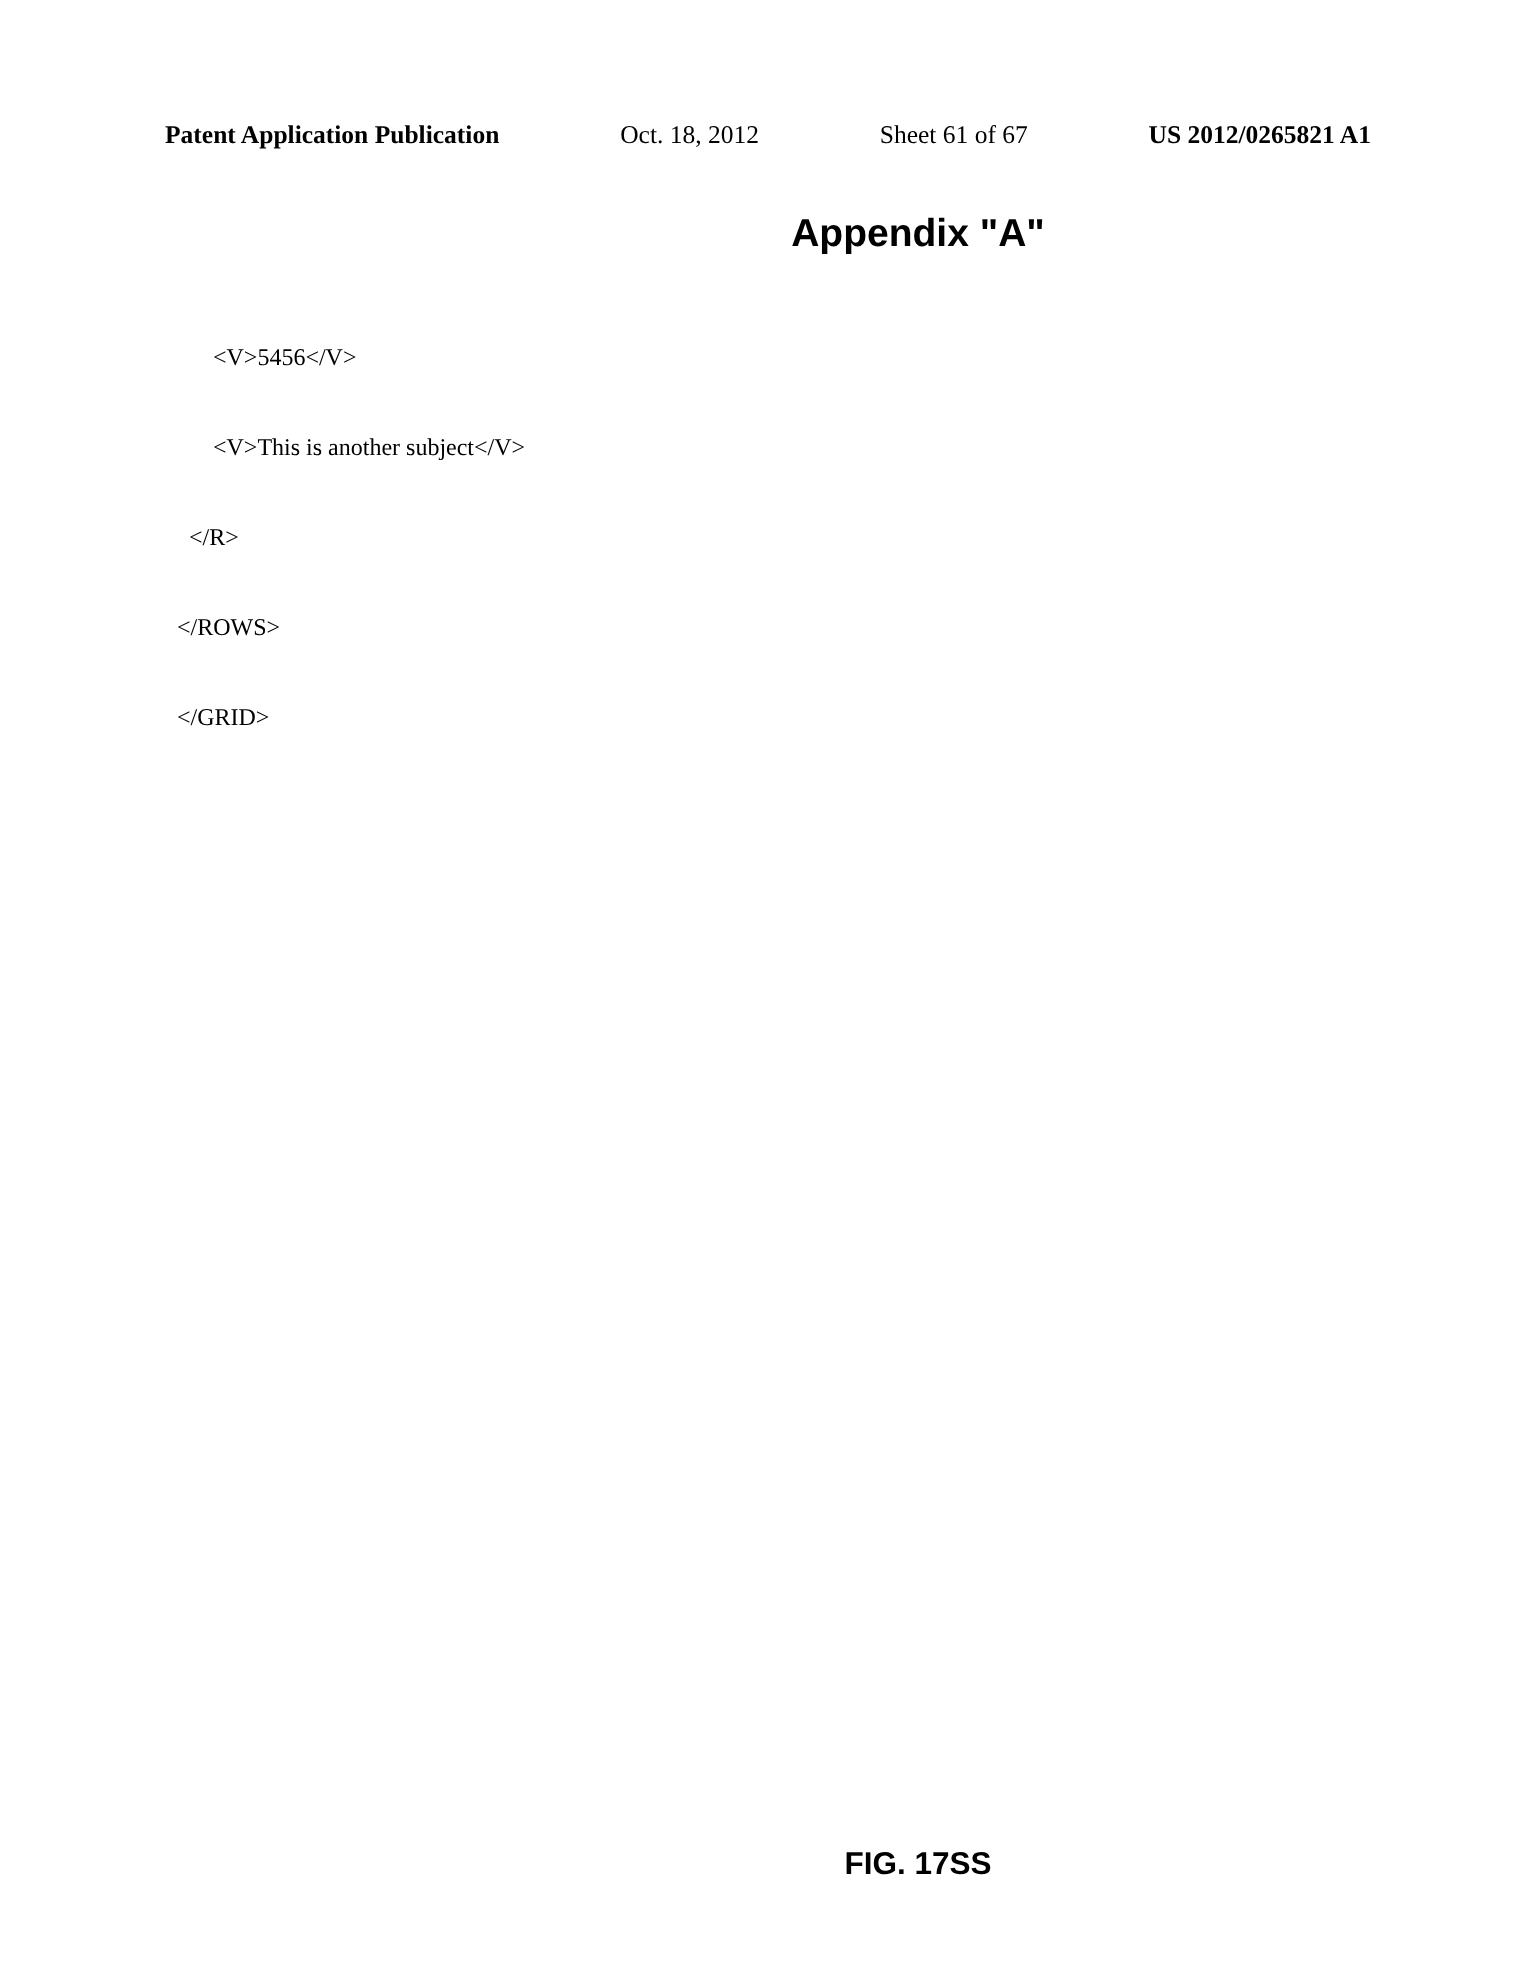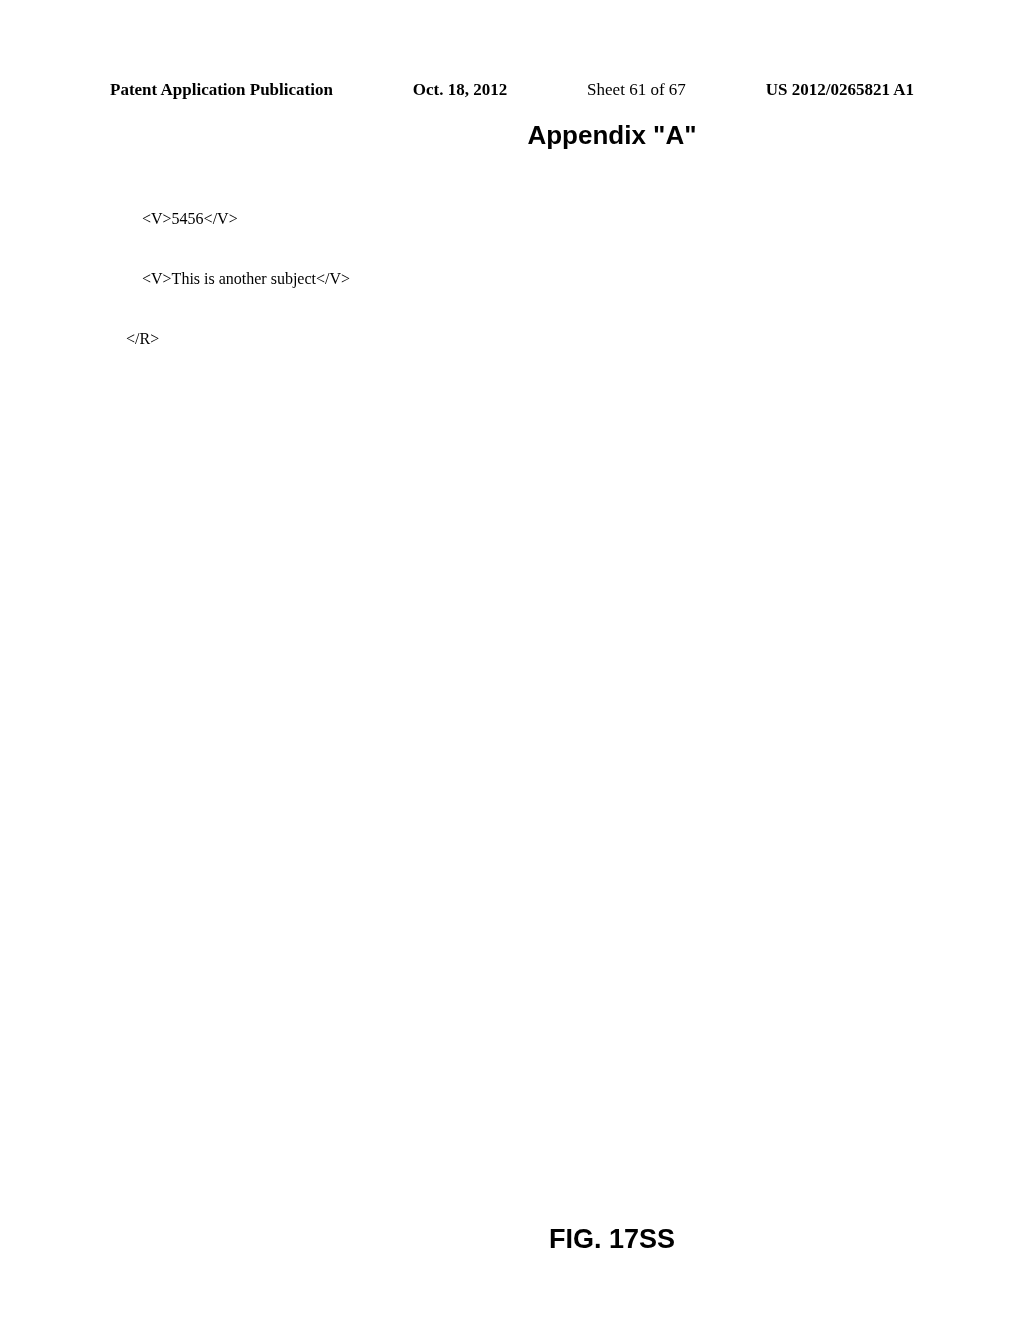--- a/index.html
+++ b/index.html
@@ -19,28 +19,28 @@
       width: 100%;
       height: 100%;
       padding: 80px 110px 60px 110px;
       position: relative;
     }
     .header-row {
       display: flex;
       justify-content: space-between;
       align-items: baseline;
       font-size: 17px;
-      margin-bottom: 20px;
+      margin-bottom: 40px;
       white-space: nowrap;
     }
     .header-left {
       font-weight: bold;
     }
     .header-center {
-      font-weight: bold;
+      font-weight: normal;
     }
     .header-sheet {
       font-weight: normal;
     }
     .header-right {
       font-weight: bold;
     }
     .appendix-title {
       font-family: Arial, Helvetica, sans-serif;
       font-weight: bold;
@@ -56,21 +56,21 @@
       white-space: pre;
     }
     .figure-label {
       position: absolute;
       bottom: 65px;
       left: 0;
       right: 0;
       text-align: center;
       font-family: Arial, Helvetica, sans-serif;
       font-weight: bold;
-      font-size: 27px;
+      font-size: 21px;
       margin-left: 200px;
     }
   </style>
 </head>
 <body>
 
 <div class="page">
 
   <div class="header-row">
     <span class="header-left">Patent Application Publication</span>
@@ -78,17 +78,19 @@
     <span class="header-sheet">Sheet 61 of 67</span>
     <span class="header-right">US 2012/0265821 A1</span>
   </div>
 
   <div class="appendix-title">Appendix "A"</div>
 
   <div class="code-block">
     <div>        &lt;V&gt;5456&lt;/V&gt;</div>
     <div>        &lt;V&gt;This is another subject&lt;/V&gt;</div>
     <div>    &lt;/R&gt;</div>
+    <div>  &lt;/ROWS&gt;</div>
+    <div>  &lt;/GRID&gt;</div>
   </div>
 
   <div class="figure-label">FIG. 17SS</div>
 
 </div>
 
 </body></html>

